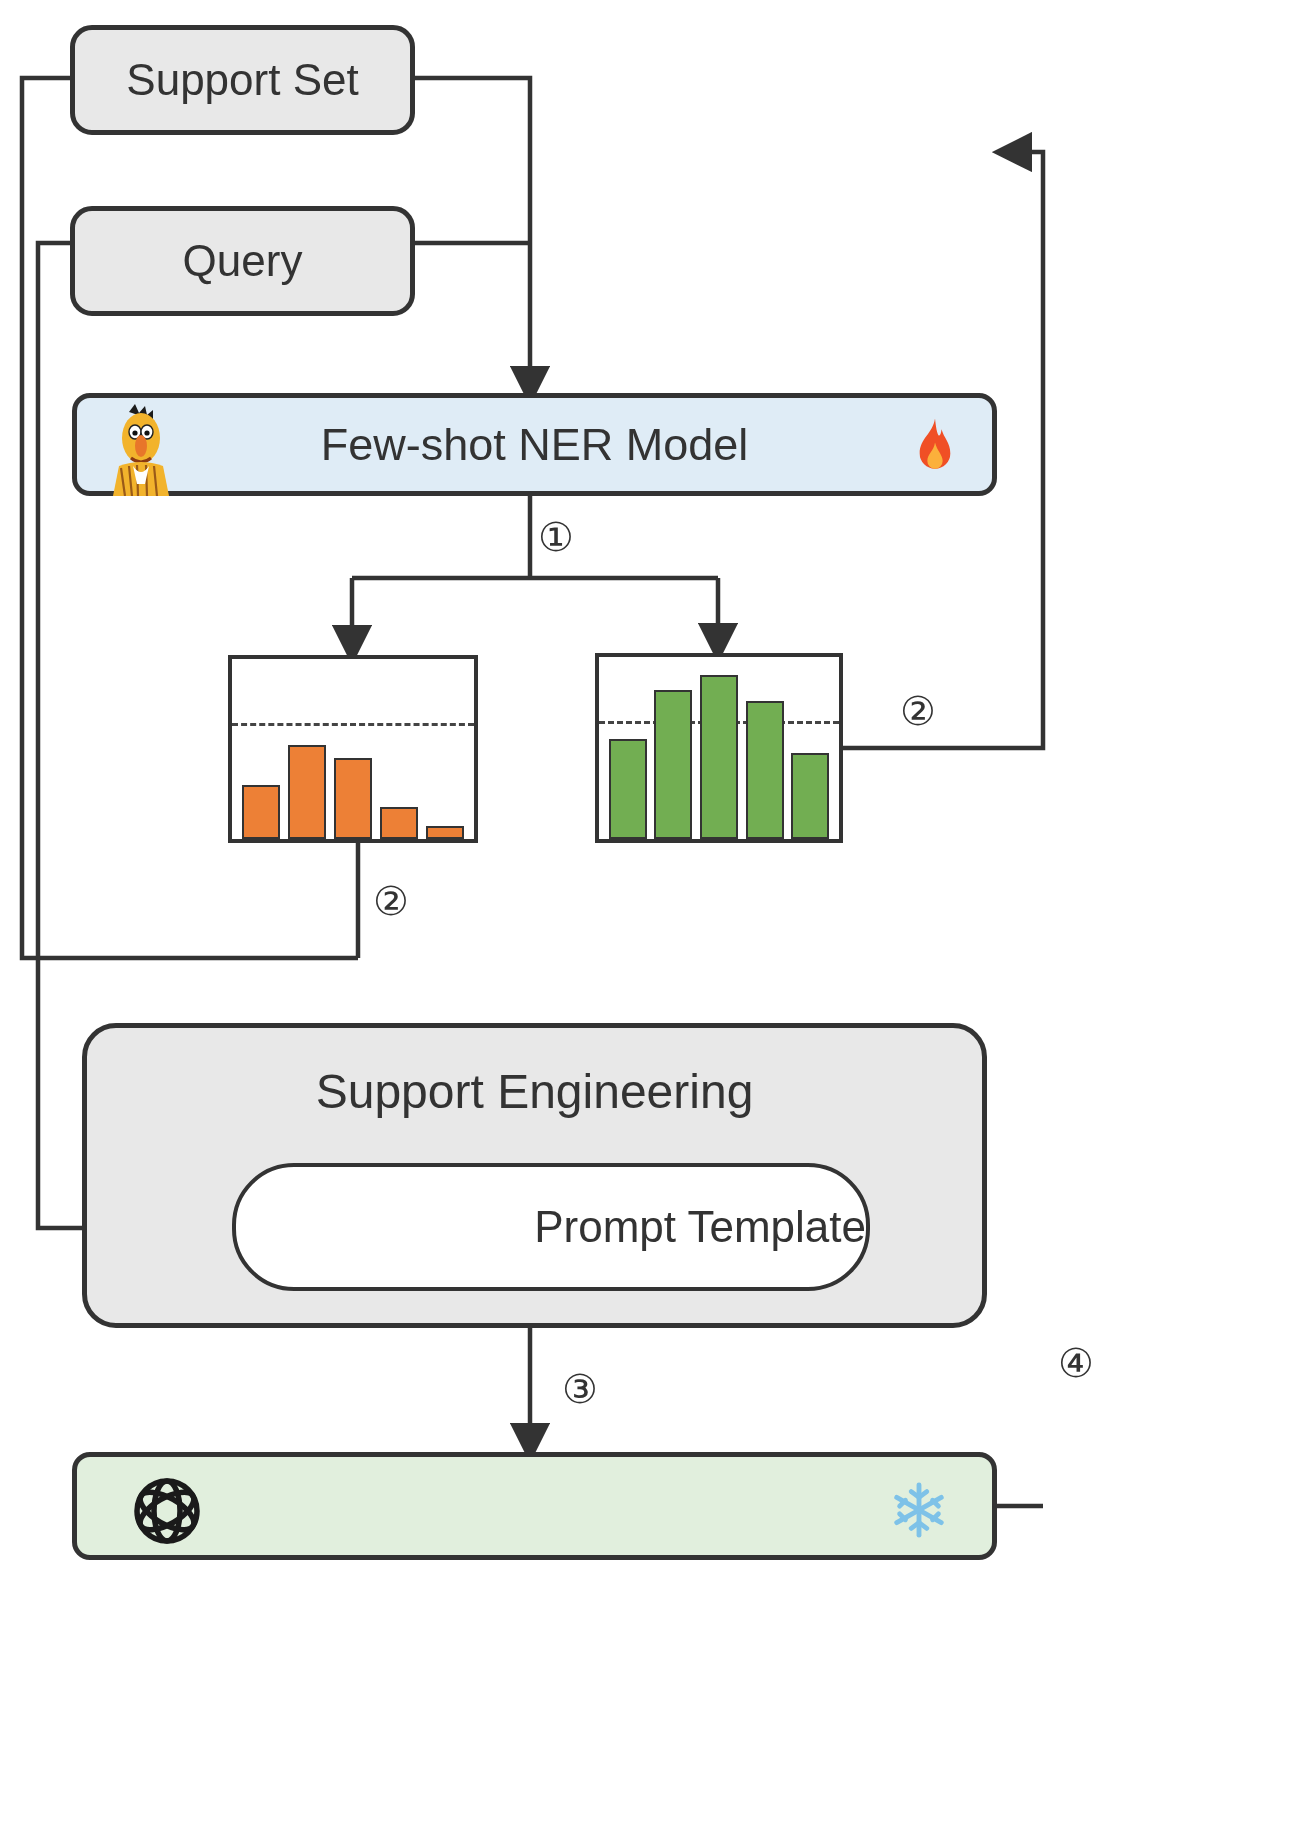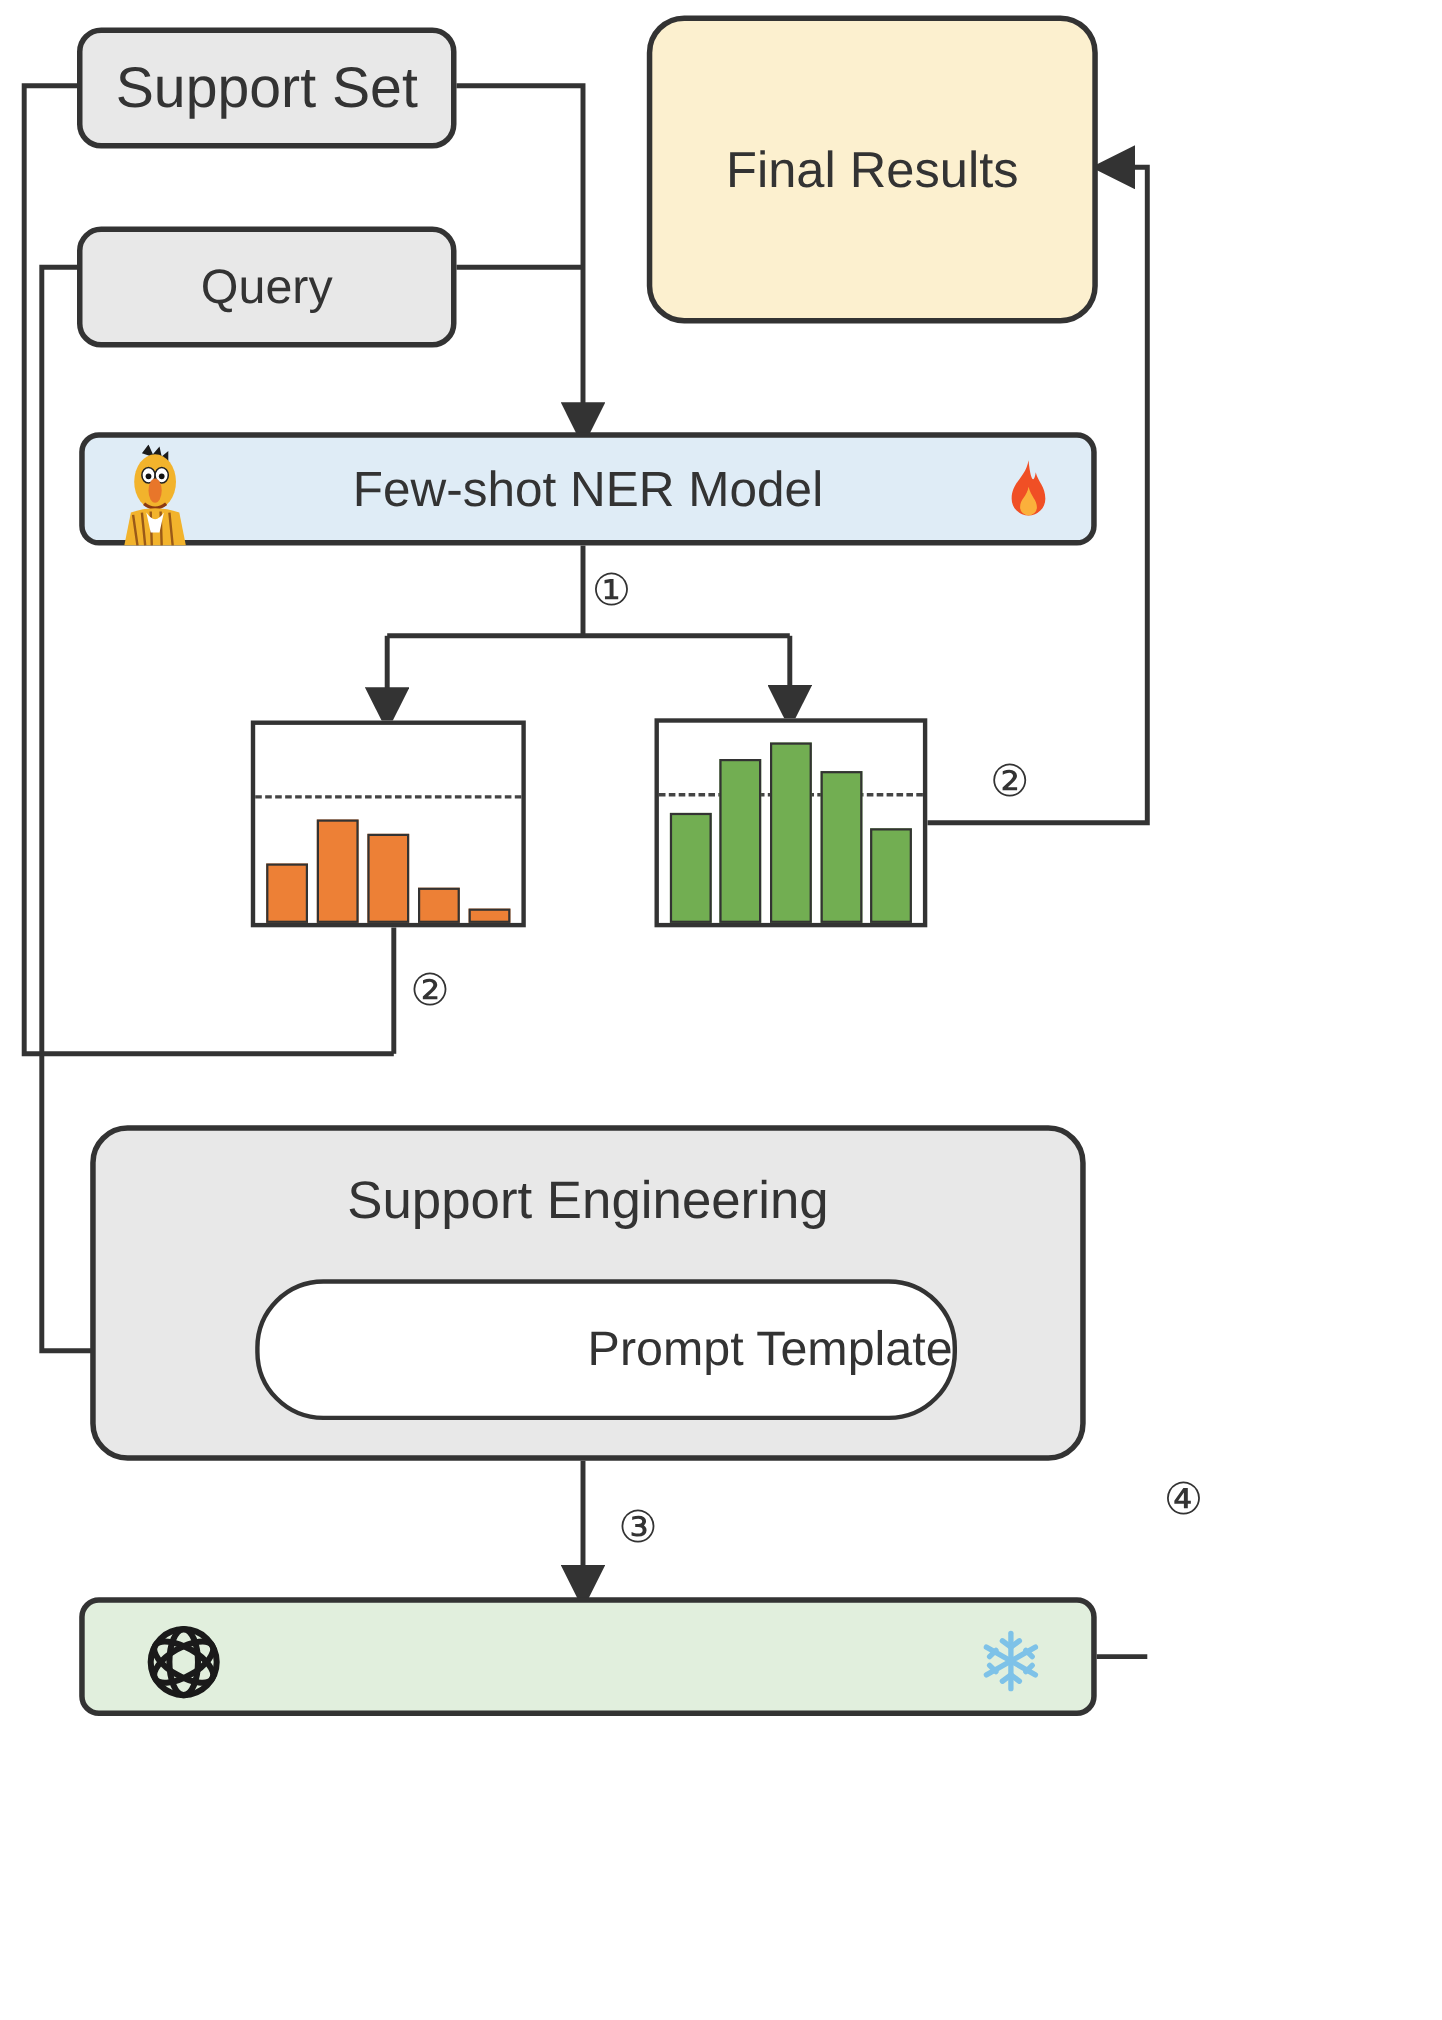--- a/index.html
+++ b/index.html
@@ -4,21 +4,21 @@
 <style>
   html,body{margin:0;padding:0;background:#ffffff;}
   body{font-family:"Liberation Sans",sans-serif;}
   #stage{position:relative;width:1311px;height:1836px;background:#fff;overflow:hidden;}
   svg.edges{position:absolute;left:0;top:0;width:1311px;height:1836px;pointer-events:none;}
 
   .node{position:absolute;box-sizing:border-box;display:flex;align-items:center;justify-content:center;
         border:5px solid #333333;color:#333;}
   .rounded{border-radius:22px;}
 
-  #support-set{left:70px;top:25px;width:345px;height:110px;background:#e8e8e8;font-size:52px;}
+  #support-set{left:70px;top:25px;width:345px;height:110px;background:#e8e8e8;font-size:44px;}
   #query{left:70px;top:206px;width:345px;height:110px;background:#e8e8e8;font-size:44px;}
   #final-results{left:588px;top:14px;width:410px;height:280px;background:#fcf0cf;border-radius:34px;font-size:46px;}
 
   #ner-model{left:72px;top:393px;width:925px;height:103px;background:#dfecf6;border-radius:18px;
              justify-content:center;font-size:45px;position:absolute;}
   #ner-model .label{position:relative;z-index:2;}
   .bert-icon{position:absolute;left:22px;top:6px;width:88px;height:92px;}
   .fire-icon{position:absolute;right:22px;top:16px;width:70px;height:70px;}
 
   #prompt-engineering{left:82px;top:1023px;width:905px;height:305px;background:#e8e8e8;border-radius:34px;
@@ -86,23 +86,20 @@
   </svg>
 
   <div class="node rounded" id="support-set">
     <span>Support Set</span>
   </div>
 
   <div class="node rounded" id="query">
     <span>Query</span>
   </div>
 
-  <div class="node" id="final-results">
-    <span>Final Results</span>
-  </div>
 
   <div class="node" id="ner-model">
     <svg class="bert-icon" viewBox="0 0 88 92">
       <g>
         <path d="M30,8 L36,0 L40,9 L46,2 L48,11 L54,6 L54,16 Z" fill="#1c1c1c"></path>
         <ellipse cx="42" cy="34" rx="19" ry="25" fill="#f2b32c"></ellipse>
         <ellipse cx="36" cy="28" rx="6" ry="7" fill="#fff" stroke="#222" stroke-width="1.4"></ellipse>
         <ellipse cx="48" cy="28" rx="6" ry="7" fill="#fff" stroke="#222" stroke-width="1.4"></ellipse>
         <circle cx="36" cy="29" r="2.6" fill="#111"></circle>
         <circle cx="48" cy="29" r="2.6" fill="#111"></circle>

